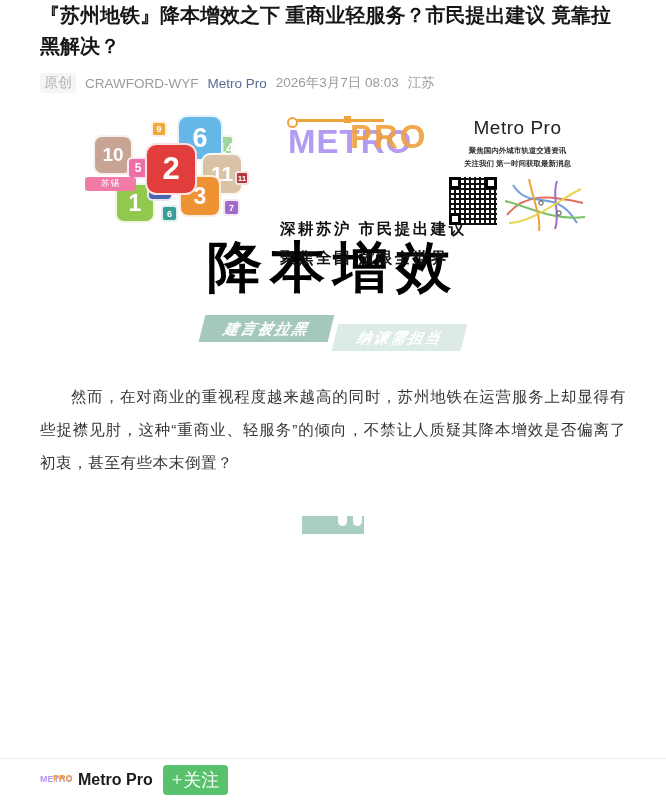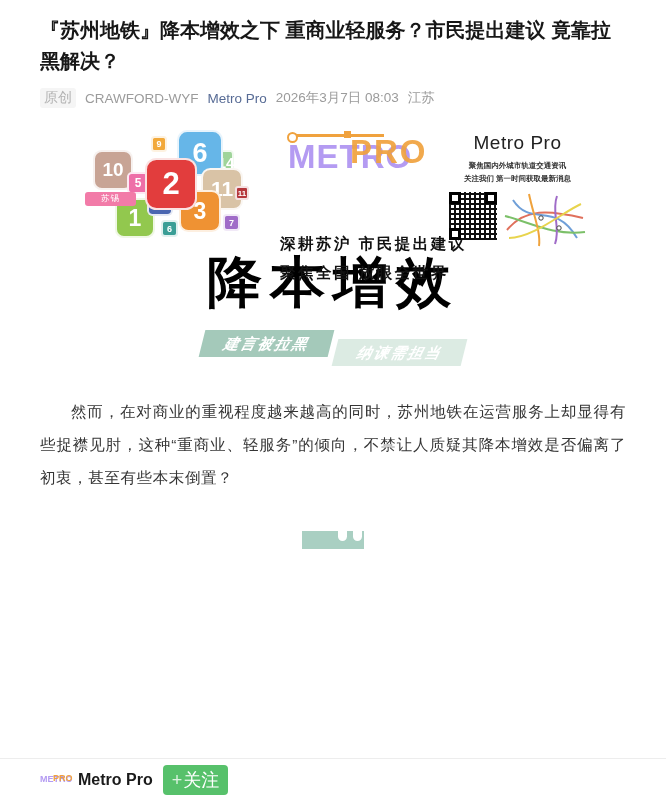--- a/index.html
+++ b/index.html
@@ -1,21 +1,21 @@
 <!DOCTYPE html>
 <html><head>
 <meta charset="utf-8">
 <style>
   * { margin:0; padding:0; box-sizing:border-box; }
   html,body { background:#fff; }
   body { font-family:"Liberation Sans","DejaVu Sans",sans-serif; }
   .page { position:relative; width:666px; height:800px; margin:0 auto; background:#fff; overflow:hidden; }
 
   
-  .title { margin:15px 40px 0 40px; font-size:20px; line-height:1.55; font-weight:bold; color:#171717; }
+  .title { margin:0 40px 0 40px; font-size:20px; line-height:1.55; font-weight:bold; color:#171717; }
   .byline { display:flex; align-items:center; gap:9px; margin:11px 40px 0 40px; font-size:13.5px; color:#9b9b9b; white-space:nowrap; }
   .orig-badge { background:#f5f5f5; color:#b3b3b3; font-size:14px; padding:1px 4px; border-radius:3px; }
   .account-link { color:#576b95; cursor:pointer; }
 
   
   .banner { position:relative; margin:16px 66px 0 65px; height:120px; }
   .tiles { position:absolute; left:20px; top:4px; width:165px; height:112px; }
   .tile { position:absolute; display:flex; align-items:center; justify-content:center;
           color:#fff; font-weight:bold; border-radius:22%; border:2px solid rgba(255,255,255,.85);
           font-family:"Liberation Sans",sans-serif; }

